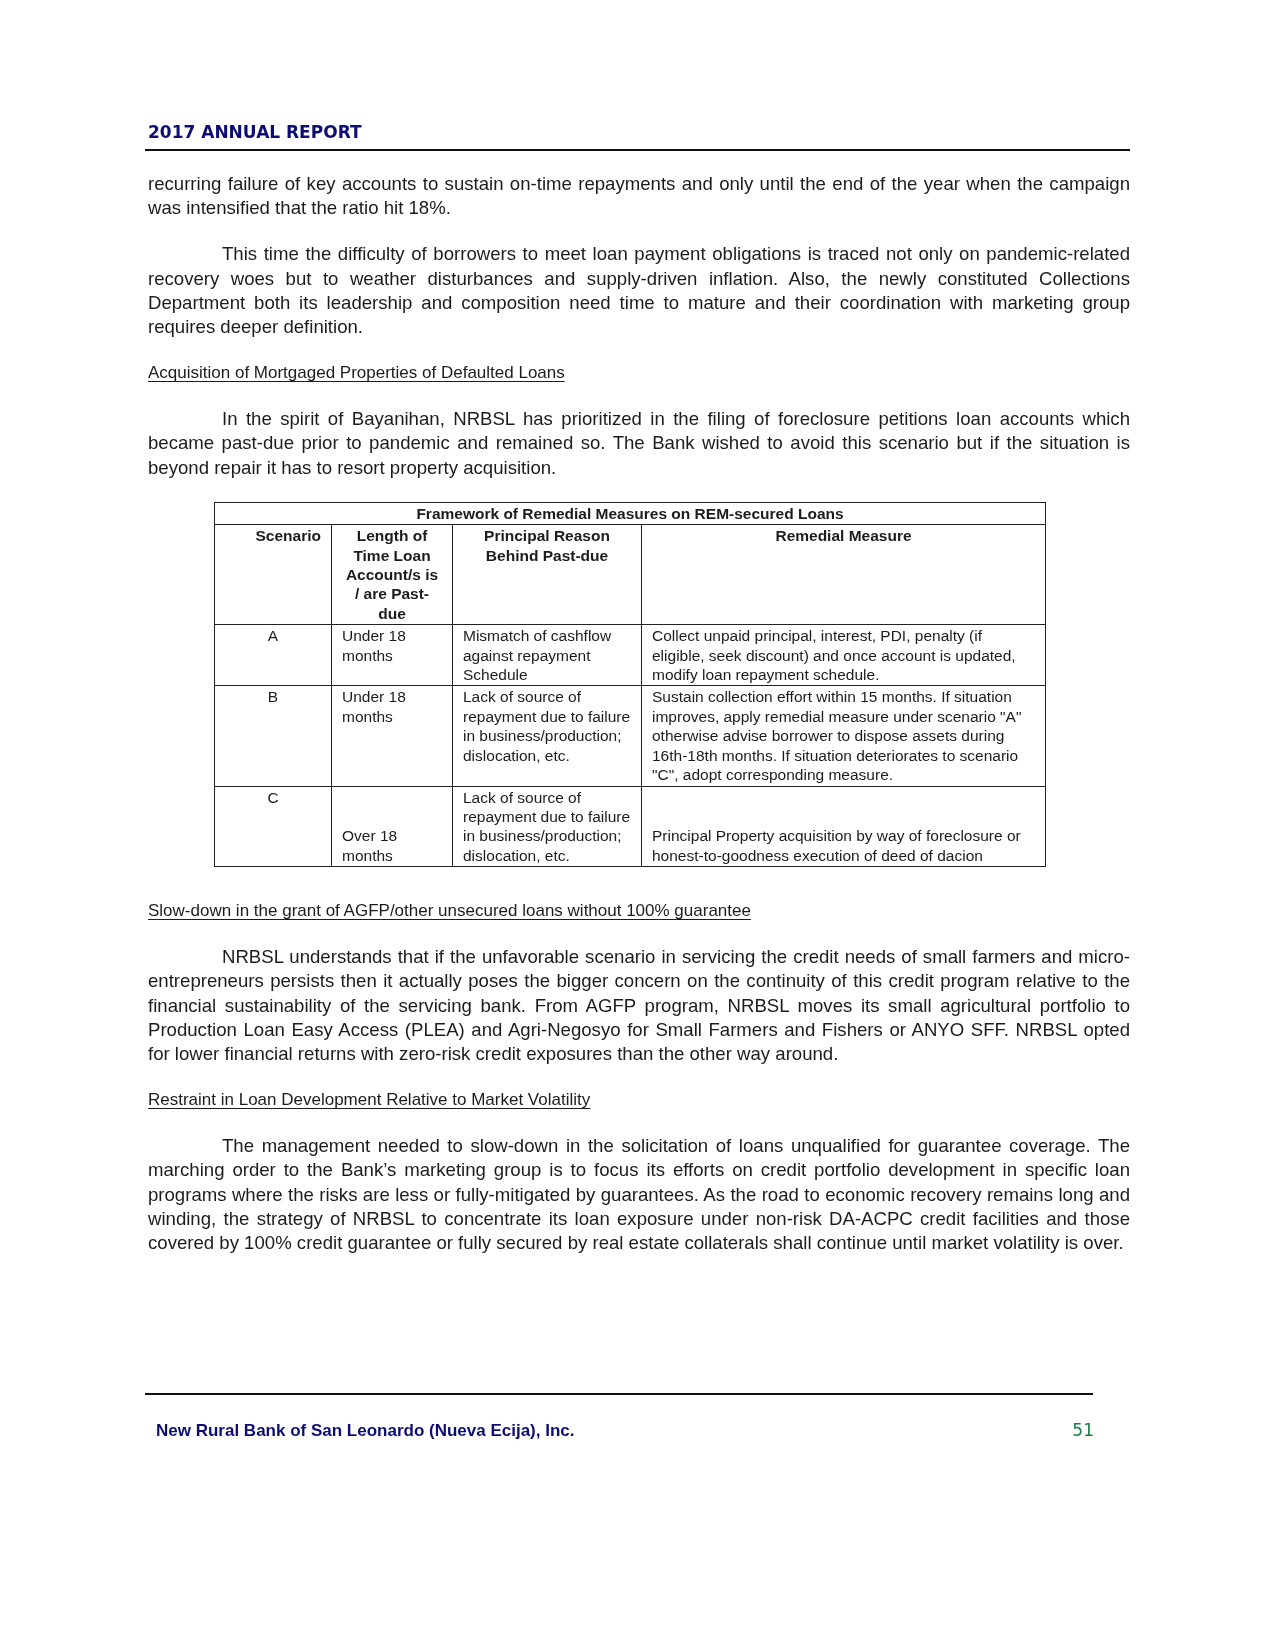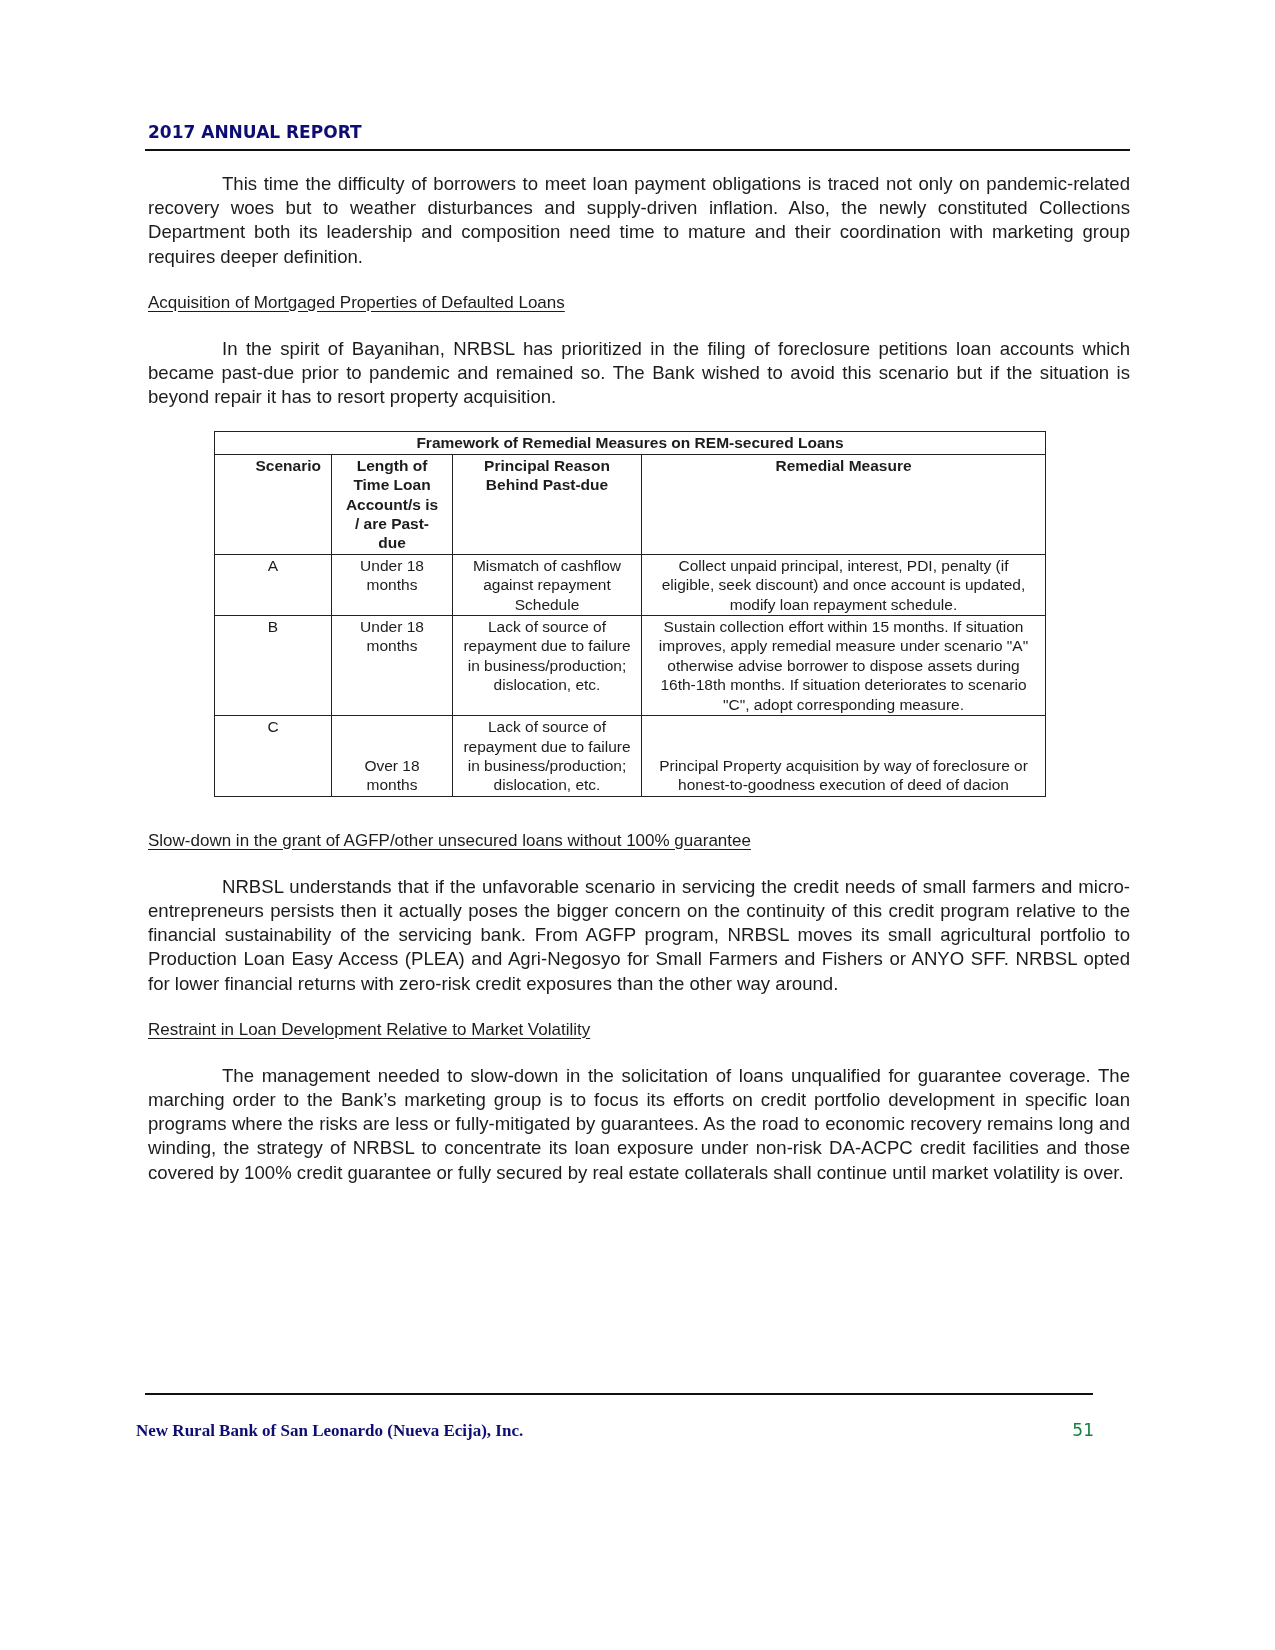--- a/index.html
+++ b/index.html
@@ -37,44 +37,45 @@
     border: 1.4px solid #222; vertical-align: top; padding: 1px 10px 1px 10px;
   }
   table.framework th { font-weight: bold; }
   .tbl-title { text-align: center; padding: 1px 0 !important; }
   .col-scenario { width: 96px; text-align: right; }
   .col-length { width: 100px; }
   .col-reason { width: 168px; text-align: center; }
   .col-measure { }
   .hdr-row th { height: 96px; }
   td.scenario-cell { text-align: center; vertical-align: middle; }
-  td.length-cell, td.reason-cell, td.measure-cell { text-align: center; }
+  td.length-cell, td.reason-cell, td.measure-cell { text-align: left; }
   tr.row-c td.length-cell, tr.row-c td.measure-cell { vertical-align: bottom; }
   .after-table { height: 32px; }
   .footer-rule {
     position: absolute; left: 145px; top: 1393px; width: 948px; height: 0;
     border-top: 2px solid #111;
   }
   .footer-bank {
-    position: absolute; left: 136px; top: 1421px;
-    font-family: Liberation Serif, serif; font-weight: bold;
+    position: absolute; left: 156px; top: 1421px;
+    font-family: Liberation Sans, sans-serif; font-weight: bold;
     font-size: 17px; color: #0d0d73;
   }
   .footer-page {
     position: absolute; left: 1070px; top: 1420px; width: 24px; text-align: right;
     font-family: "DejaVu Sans", sans-serif; font-size: 17px; color: #15803d;
   }
 </style>
 </head>
 <body>
 
 <div class="page-header-title">2017 ANNUAL REPORT</div>
 <div class="header-rule"></div>
 
 <div class="content">
+  <p class="body">recurring failure of key accounts to sustain on-time repayments and only until the end of the year when the campaign was intensified that the ratio hit 18%.</p>
   <p class="body indent">This time the difficulty of borrowers to meet loan payment obligations is traced not only on pandemic-related recovery woes but to weather disturbances and supply-driven inflation. Also, the newly constituted Collections Department both its leadership and composition need time to mature and their coordination with marketing group requires deeper definition.</p>
 
   <h3 class="section">Acquisition of Mortgaged Properties of Defaulted Loans</h3>
   <p class="body indent">In the spirit of Bayanihan, NRBSL has prioritized in the filing of foreclosure petitions loan accounts which became past-due prior to pandemic and remained so. The Bank wished to avoid this scenario but if the situation is beyond repair it has to resort property acquisition.</p>
 
   <table class="framework">
     <tbody>
         <tr>
       <th colspan="4" class="tbl-title">Framework of Remedial Measures on REM-secured Loans</th>
     </tr>

